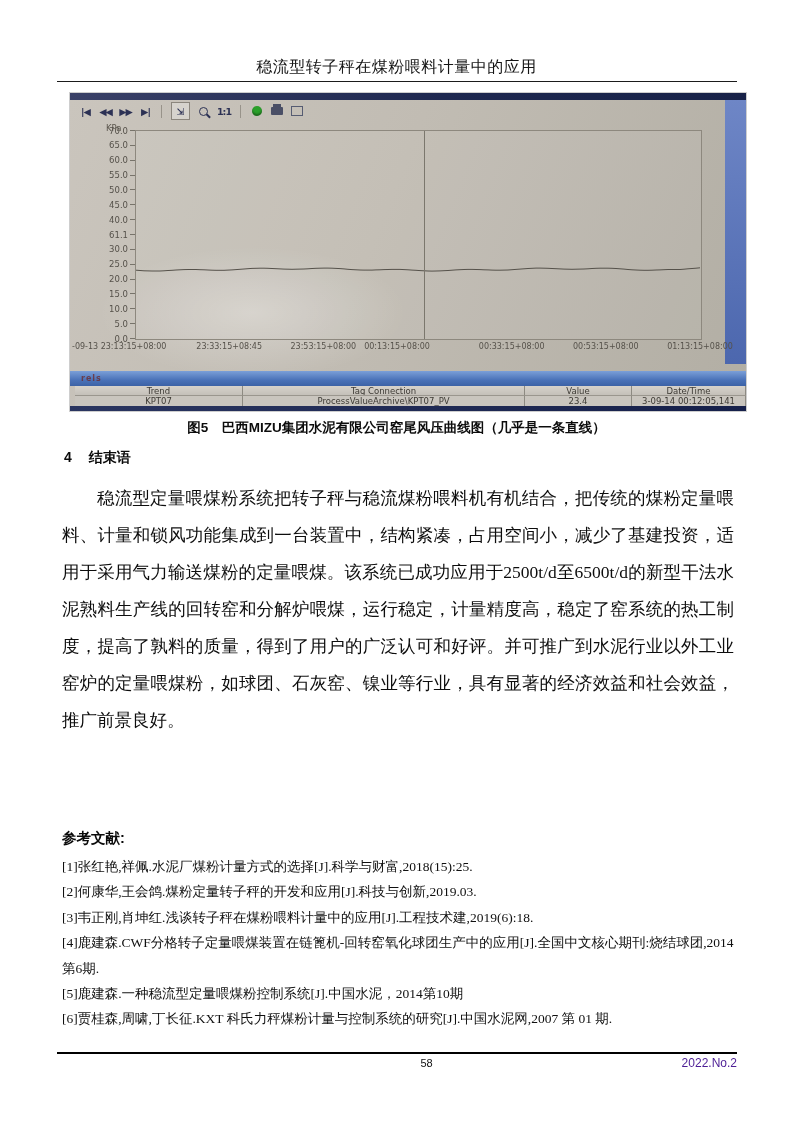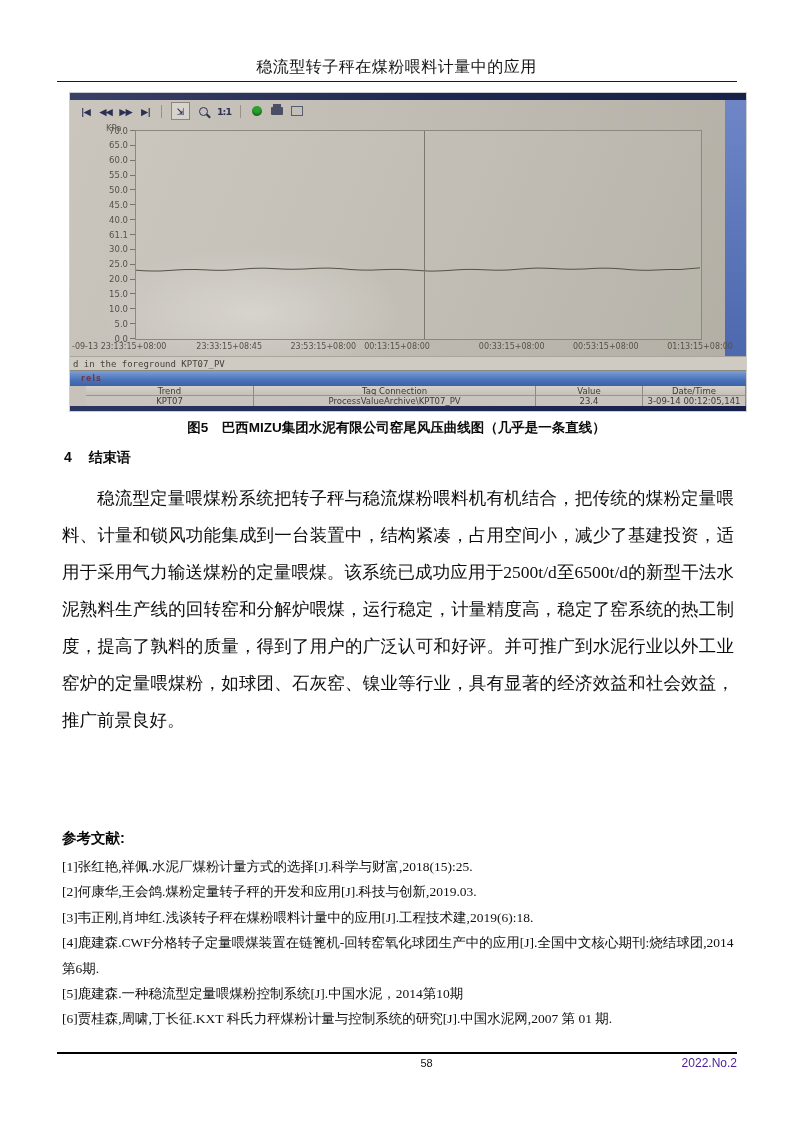--- a/index.html
+++ b/index.html
@@ -47,21 +47,21 @@
   .xtick-label{position:absolute;top:249px;font:8px "DejaVu Sans",sans-serif;color:#55514a;white-space:nowrap;}
 
   .statusbar{position:absolute;left:0;right:0;top:263px;height:15px;background:#cfcbc3;
         border-top:1px solid #aaa59c;border-bottom:1px solid #8d887e;display:flex;align-items:center;
         font:9px "DejaVu Sans Mono",monospace;color:#46423b;padding-left:3px;box-sizing:border-box;}
   .panelbar{position:absolute;left:0;right:0;top:278px;height:15px;
         background:linear-gradient(180deg,#7b9fd8 0%,#4a72b8 60%,#3c62a6 100%);
         display:flex;align-items:center;}
   .panelbar-text{font:bold 8px "DejaVu Sans",sans-serif;color:rgba(110,40,40,.75);padding-left:11px;letter-spacing:1px;}
 
-  .dtable{position:absolute;left:16px;right:0;top:293px;height:21px;background:#c9c5be;
+  .dtable{position:absolute;left:5px;right:0;top:293px;height:21px;background:#c9c5be;
         display:grid;grid-template-columns:168px 282px 107px auto;grid-template-rows:10px 11px;
         font:8.5px "DejaVu Sans",sans-serif;color:#3d3a34;}
   .dtable>div{border-right:1px solid #8d8a82;border-bottom:1px solid #9a968e;
         display:flex;align-items:center;justify-content:center;overflow:hidden;white-space:nowrap;}
   .dtable .hd{background:linear-gradient(180deg,#d6d2cb,#c4c0b9);}
 
   
   .fig-caption{position:absolute;top:419px;left:0;width:100%;text-align:center;
         font-family:"Liberation Sans","DejaVu Sans",sans-serif;font-weight:bold;font-size:13.5px;color:#0c0c0c;}
   .sec-heading{position:absolute;left:64px;top:449px;
@@ -158,23 +158,20 @@
     <div id="xticks">
         <div class="xtick-label" style="left: 2px;">-09-13 23:13:15+08:00</div>
         <div class="xtick-label" style="left: 159.167px; transform: translateX(-50%);">23:33:15+08:45</div>
         <div class="xtick-label" style="left: 253.333px; transform: translateX(-50%);">23:53:15+08:00</div>
         <div class="xtick-label" style="left: 327px; transform: translateX(-50%);">00:13:15+08:00</div>
         <div class="xtick-label" style="left: 441.667px; transform: translateX(-50%);">00:33:15+08:00</div>
         <div class="xtick-label" style="left: 535.833px; transform: translateX(-50%);">00:53:15+08:00</div>
         <div class="xtick-label" style="left: 630px; transform: translateX(-50%);">01:13:15+08:00</div>
       </div>
 
-    <div class="statusbar">
-      <span>d in the foreground KPT07_PV</span>
-    </div>
 
     <div class="panelbar">
       <span class="panelbar-text">rels</span>
     </div>
 
     <div class="dtable">
       <div class="hd">Trend</div>
       <div class="hd">Tag Connection</div>
       <div class="hd">Value</div>
       <div class="hd">Date/Time</div>

